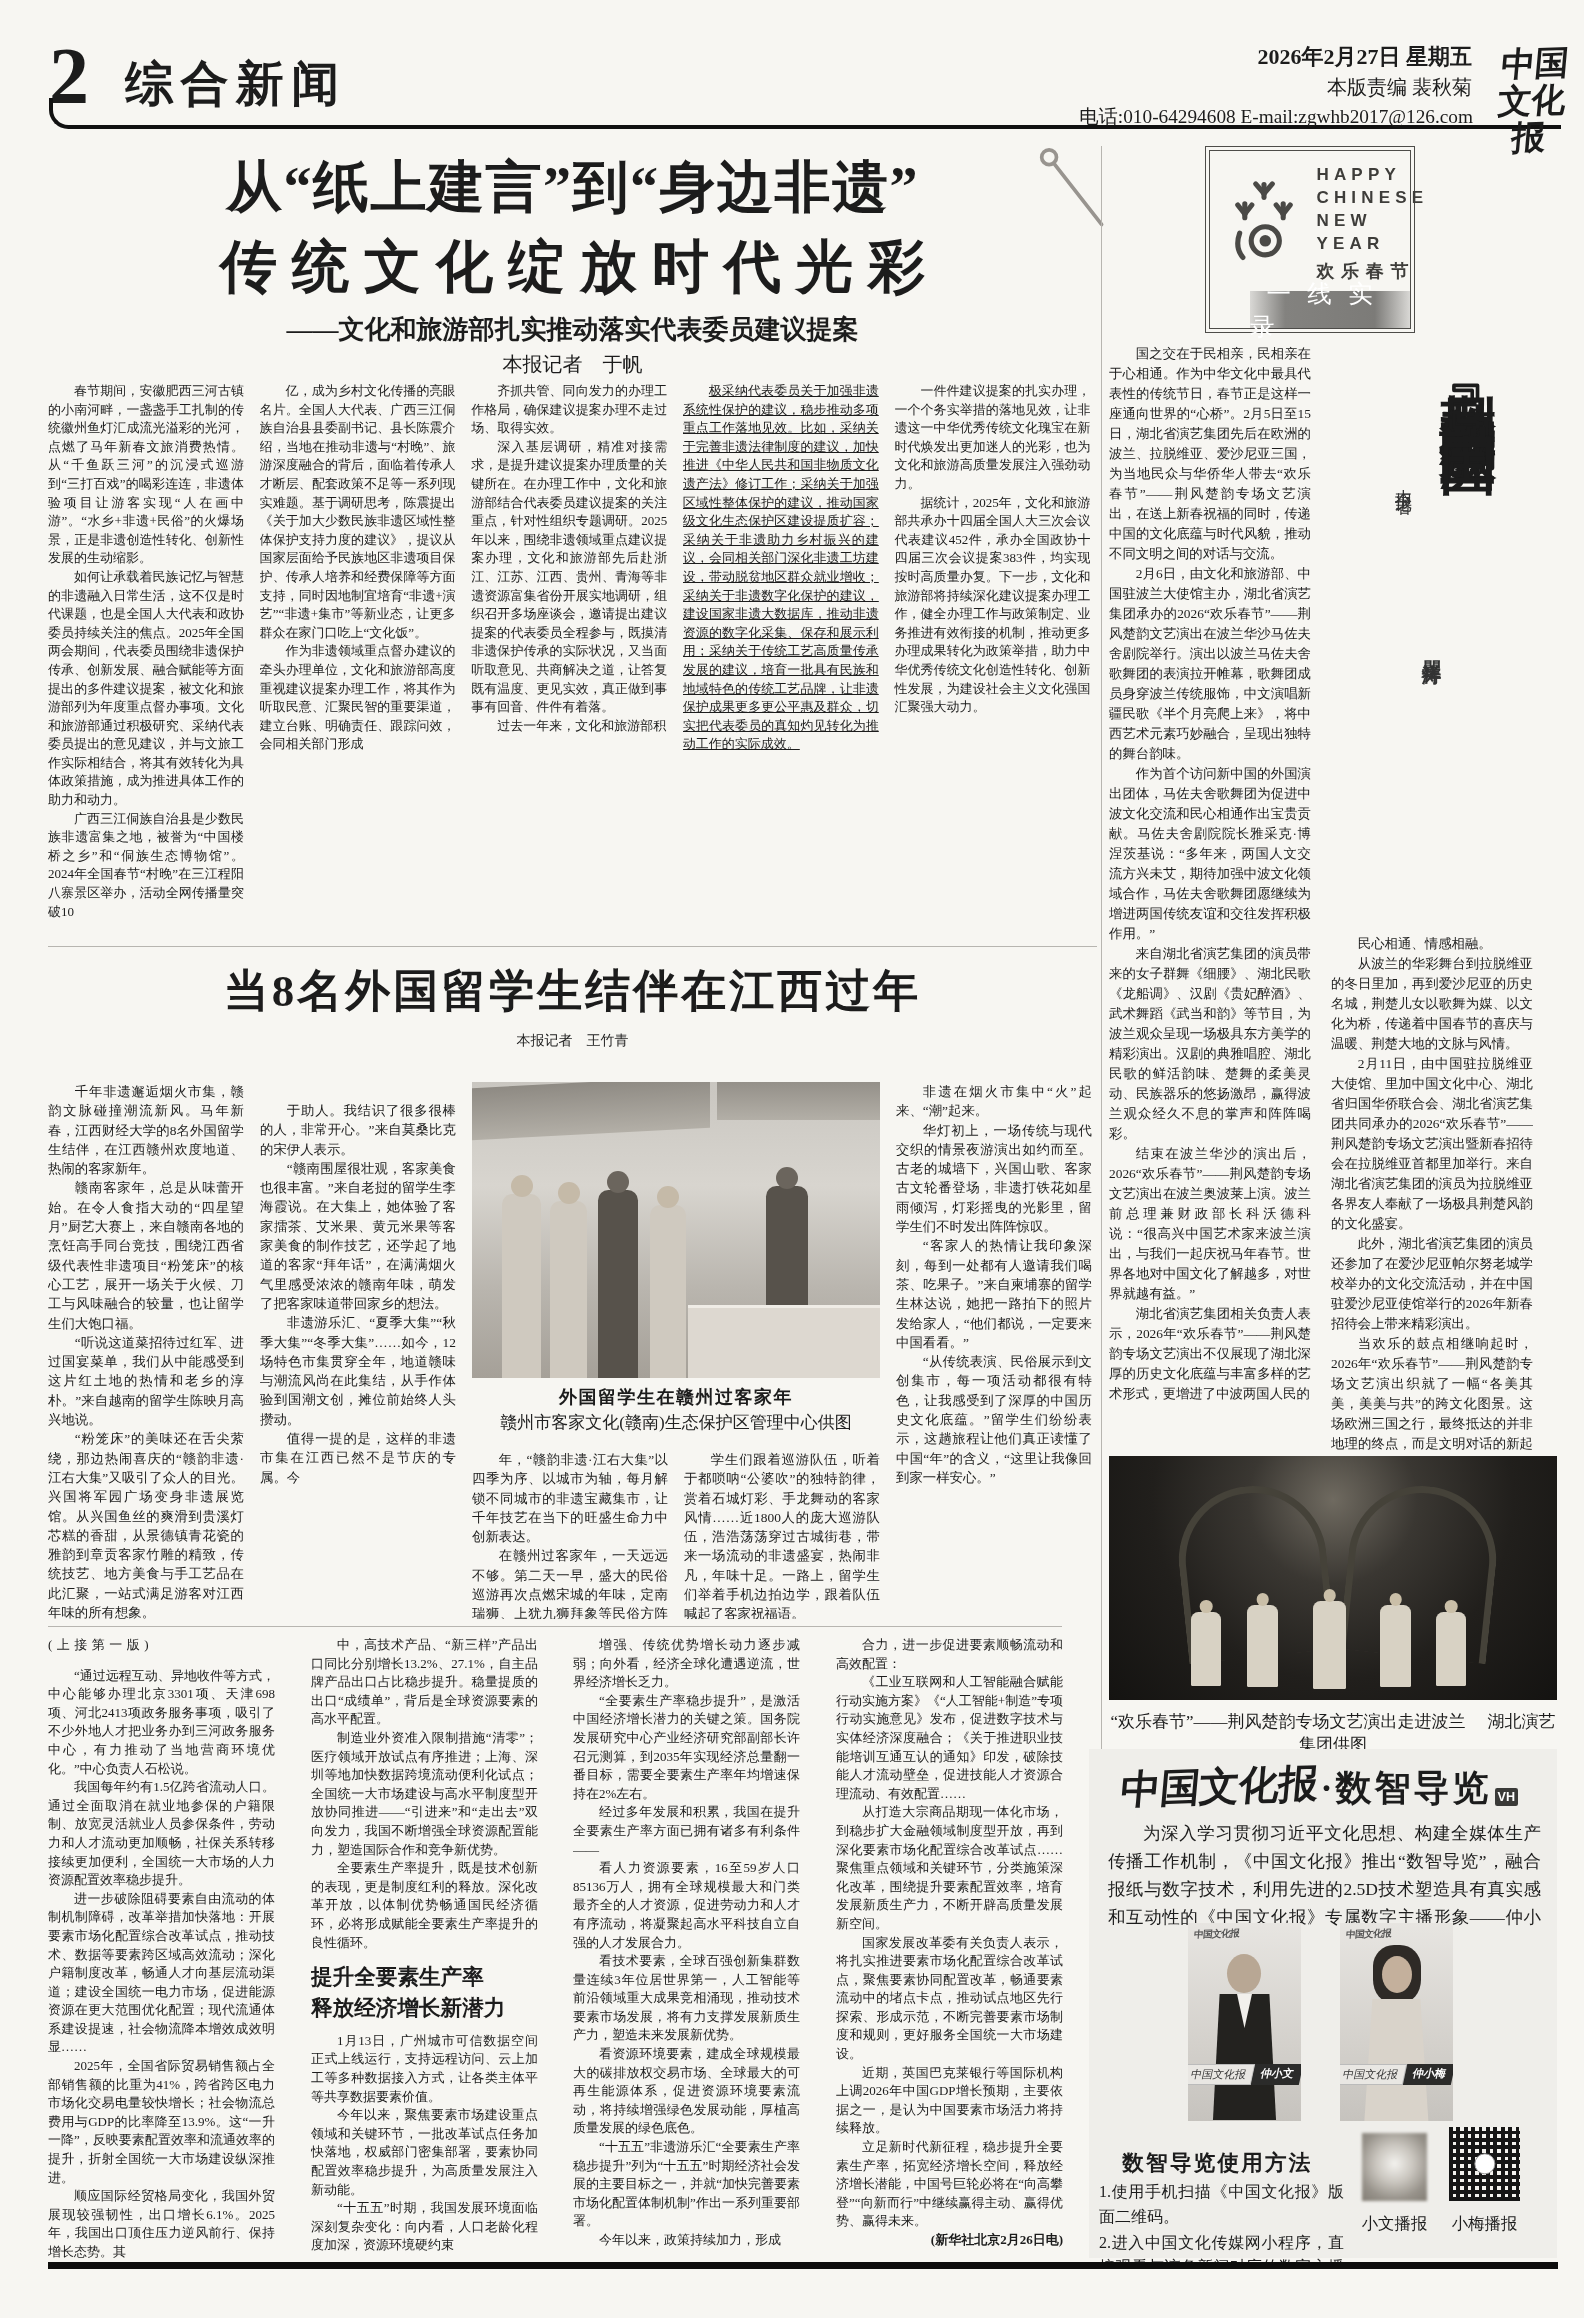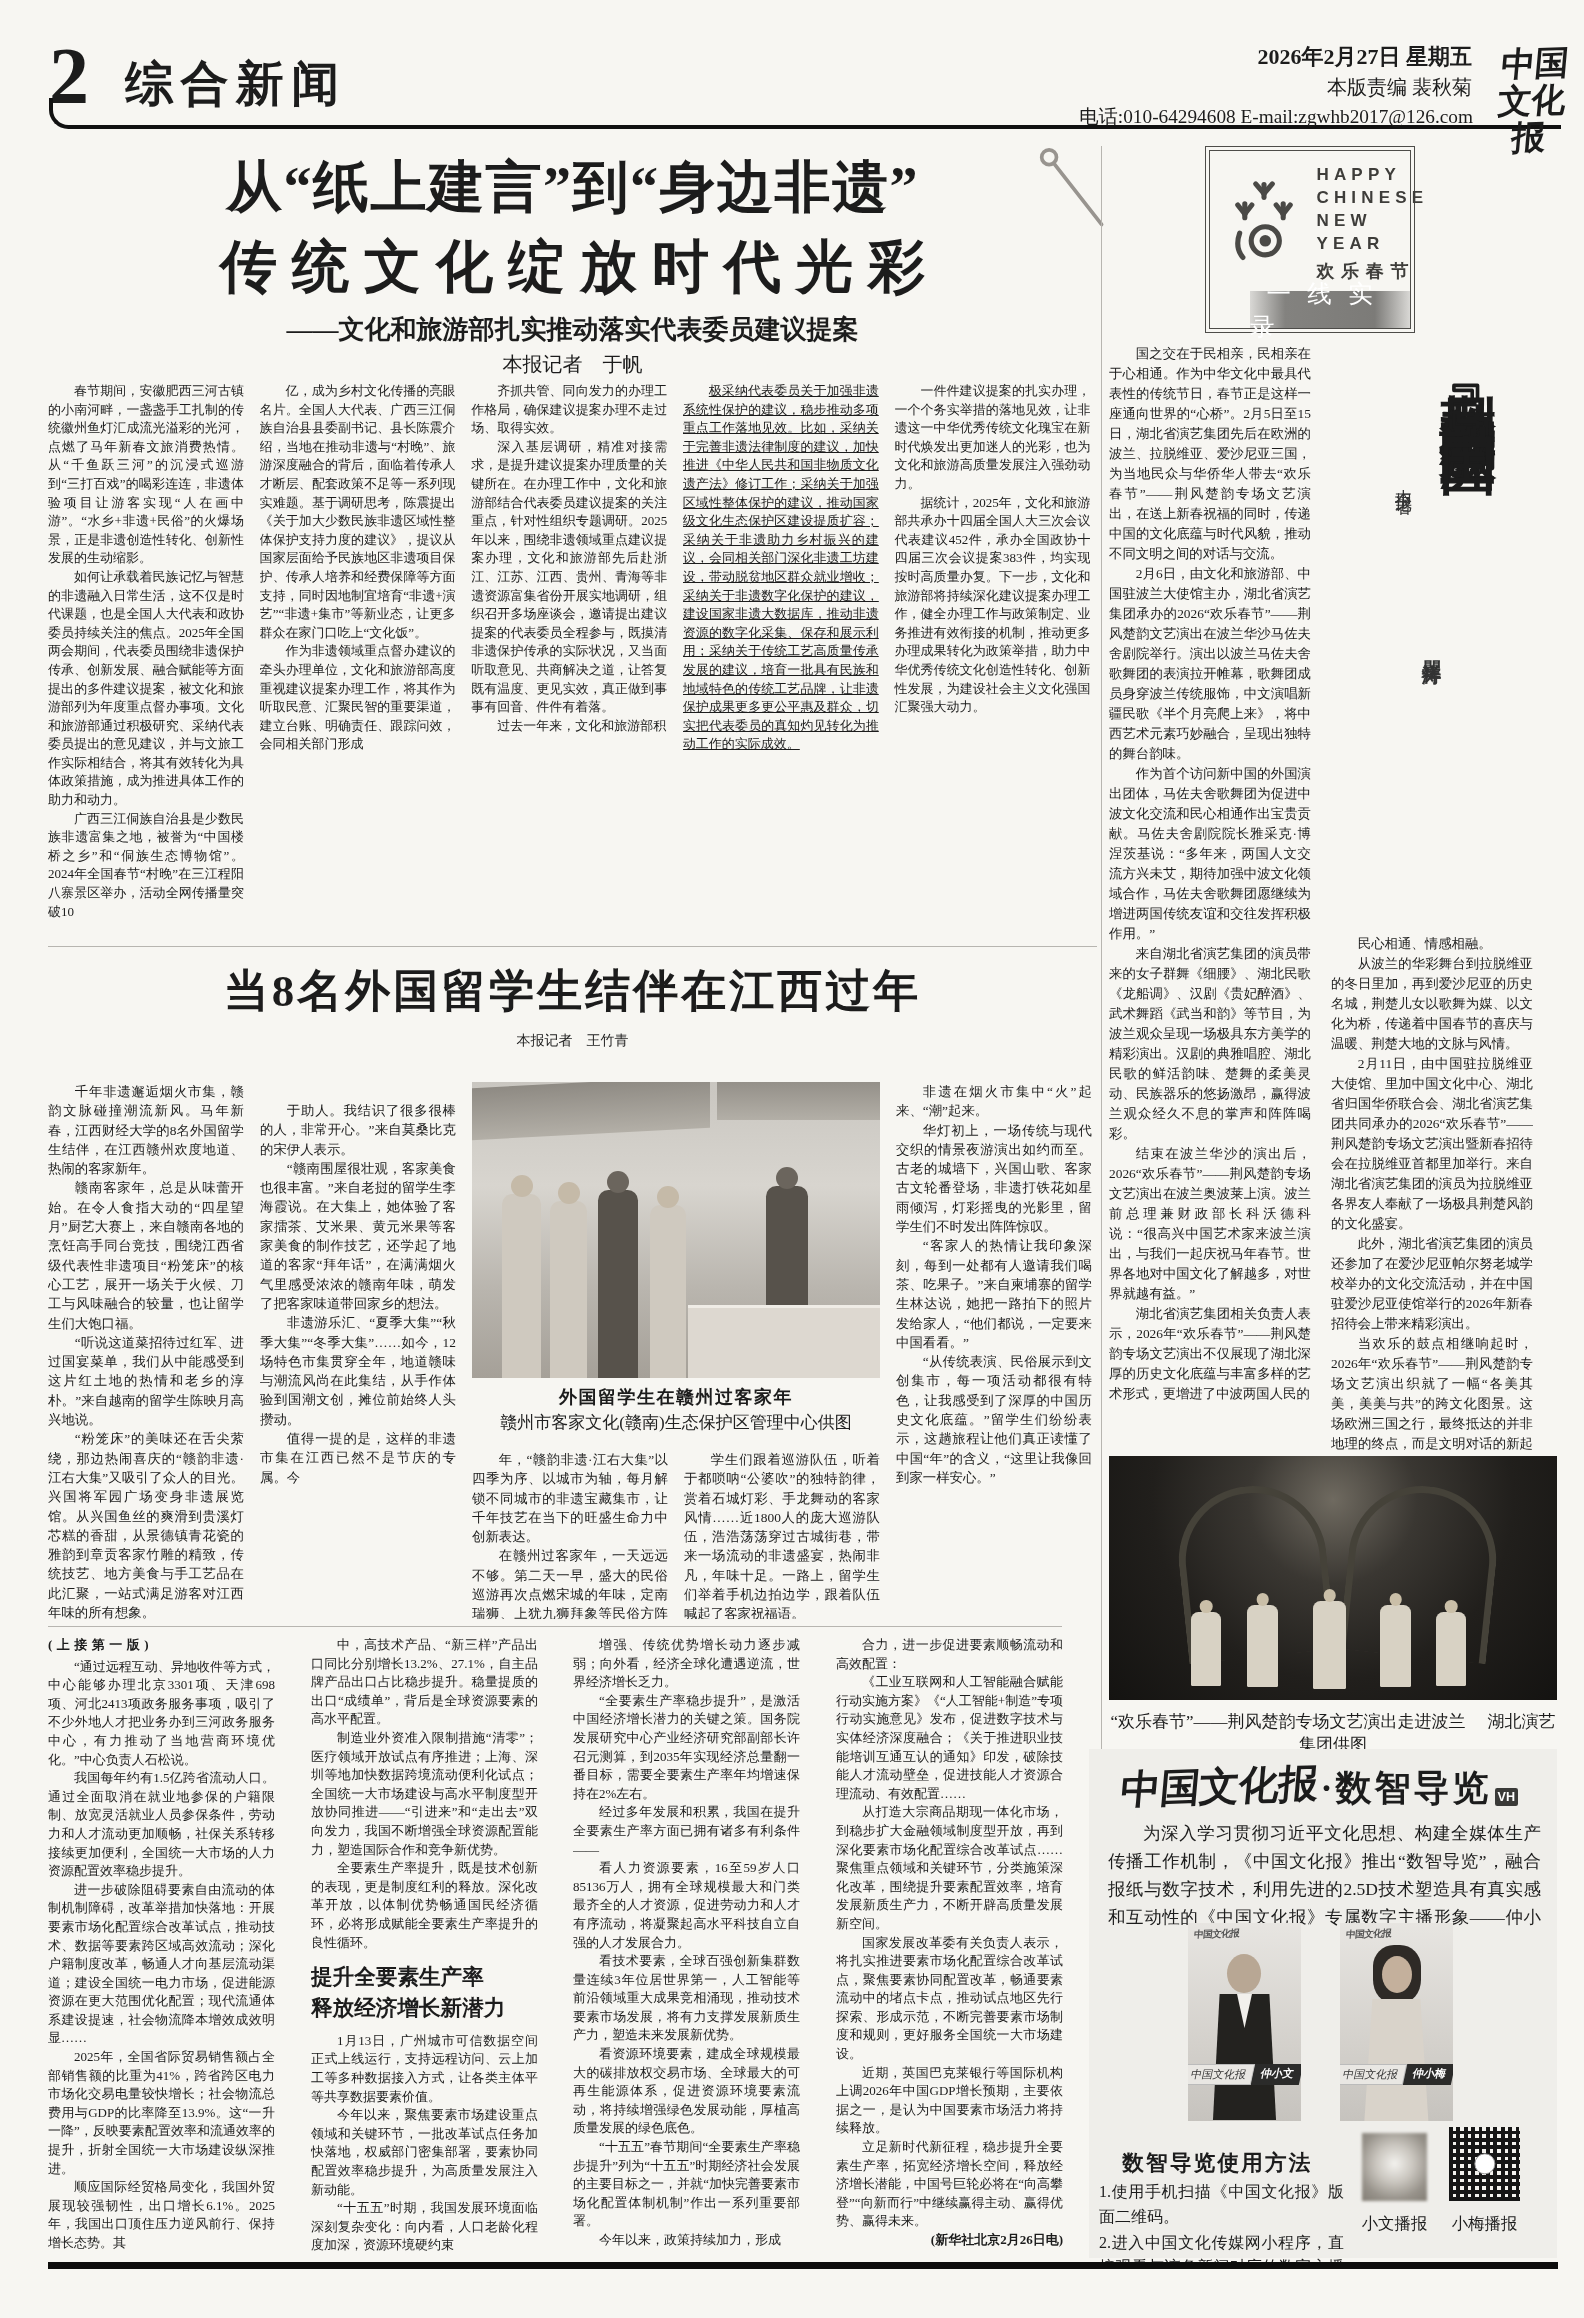--- a/index.html
+++ b/index.html
@@ -164,21 +164,21 @@
   <div class="abs jcol bcol" style="left:896px;top:1082px;width:196px;height:537px;">
       <p>非遗在烟火市集中“火”起来、“潮”起来。</p>
       <p>华灯初上，一场传统与现代交织的情景夜游演出如约而至。古老的城墙下，兴国山歌、客家古文轮番登场，非遗打铁花如星雨倾泻，灯彩摇曳的光影里，留学生们不时发出阵阵惊叹。</p>
       <p>“客家人的热情让我印象深刻，每到一处都有人邀请我们喝茶、吃果子。”来自柬埔寨的留学生林达说，她把一路拍下的照片发给家人，“他们都说，一定要来中国看看。”</p>
       <p>“从传统表演、民俗展示到文创集市，每一项活动都很有特色，让我感受到了深厚的中国历史文化底蕴。”留学生们纷纷表示，这趟旅程让他们真正读懂了中国“年”的含义，“这里让我像回到家一样安心。”</p>
     </div>
 
   <div class="abs rule-thin" style="left:48px;top:1626px;width:1014px;height:0.7px;"></div>
 
   <div class="abs" style="left:48px;top:1636px;width:227px;height:627px;overflow:hidden;">
-    <div class="ccol" style="letter-spacing:4.5px;margin-bottom:3px;font-weight:bold;">(上接第一版)</div>
+    <div class="ccol" style="letter-spacing:4.5px;margin-bottom:12px;">(上接第一版)</div>
     <div class="jcol ccol">
         <p>“通过远程互动、异地收件等方式，中心能够办理北京3301项、天津698项、河北2413项政务服务事项，吸引了不少外地人才把业务办到三河政务服务中心，有力推动了当地营商环境优化。”中心负责人石松说。</p>
         <p>我国每年约有1.5亿跨省流动人口。通过全面取消在就业地参保的户籍限制、放宽灵活就业人员参保条件，劳动力和人才流动更加顺畅，社保关系转移接续更加便利，全国统一大市场的人力资源配置效率稳步提升。</p>
         <p>进一步破除阻碍要素自由流动的体制机制障碍，改革举措加快落地：开展要素市场化配置综合改革试点，推动技术、数据等要素跨区域高效流动；深化户籍制度改革，畅通人才向基层流动渠道；建设全国统一电力市场，促进能源资源在更大范围优化配置；现代流通体系建设提速，社会物流降本增效成效明显……</p>
         <p>2025年，全国省际贸易销售额占全部销售额的比重为41%，跨省跨区电力市场化交易电量较快增长；社会物流总费用与GDP的比率降至13.9%。这“一升一降”，反映要素配置效率和流通效率的提升，折射全国统一大市场建设纵深推进。</p>
         <p>顺应国际经贸格局变化，我国外贸展现较强韧性，出口增长6.1%。2025年，我国出口顶住压力逆风前行、保持增长态势。其</p>
       </div>
   </div>
 
   <div class="abs" style="left:311px;top:1636px;width:227px;height:627px;overflow:hidden;">
@@ -198,21 +198,21 @@
       </div>
   </div>
 
   <div class="abs jcol ccol" style="left:573px;top:1636px;width:227px;height:627px;">
       <p>增强、传统优势增长动力逐步减弱；向外看，经济全球化遭遇逆流，世界经济增长乏力。</p>
       <p>“全要素生产率稳步提升”，是激活中国经济增长潜力的关键之策。国务院发展研究中心产业经济研究部副部长许召元测算，到2035年实现经济总量翻一番目标，需要全要素生产率年均增速保持在2%左右。</p>
       <p>经过多年发展和积累，我国在提升全要素生产率方面已拥有诸多有利条件——</p>
       <p>看人力资源要素，16至59岁人口85136万人，拥有全球规模最大和门类最齐全的人才资源，促进劳动力和人才有序流动，将凝聚起高水平科技自立自强的人才发展合力。</p>
       <p>看技术要素，全球百强创新集群数量连续3年位居世界第一，人工智能等前沿领域重大成果竞相涌现，推动技术要素市场发展，将有力支撑发展新质生产力，塑造未来发展新优势。</p>
       <p>看资源环境要素，建成全球规模最大的碳排放权交易市场、全球最大的可再生能源体系，促进资源环境要素流动，将持续增强绿色发展动能，厚植高质量发展的绿色底色。</p>
-      <p>“十五五”春节期间“全要素生产率稳步提升”列为“十五五”时期经济社会发展的主要目标之一，并就“加快完善要素市场化配置体制机制”作出一系列重要部署。</p>
+      <p>“十五五”非遗游乐汇“全要素生产率稳步提升”列为“十五五”时期经济社会发展的主要目标之一，并就“加快完善要素市场化配置体制机制”作出一系列重要部署。</p>
       <p>今年以来，政策持续加力，形成</p>
     </div>
 
   <div class="abs" style="left:836px;top:1636px;width:227px;height:627px;overflow:hidden;">
     <div class="jcol ccol">
         <p>合力，进一步促进要素顺畅流动和高效配置：</p>
         <p>《工业互联网和人工智能融合赋能行动实施方案》《“人工智能+制造”专项行动实施意见》发布，促进数字技术与实体经济深度融合；《关于推进职业技能培训互通互认的通知》印发，破除技能人才流动壁垒，促进技能人才资源合理流动、有效配置……</p>
         <p>从打造大宗商品期现一体化市场，到稳步扩大金融领域制度型开放，再到深化要素市场化配置综合改革试点……聚焦重点领域和关键环节，分类施策深化改革，围绕提升要素配置效率，培育发展新质生产力，不断开辟高质量发展新空间。</p>
         <p>国家发展改革委有关负责人表示，将扎实推进要素市场化配置综合改革试点，聚焦要素协同配置改革，畅通要素流动中的堵点卡点，推动试点地区先行探索、形成示范，不断完善要素市场制度和规则，更好服务全国统一大市场建设。</p>
         <p>近期，英国巴克莱银行等国际机构上调2026年中国GDP增长预期，主要依据之一，是认为中国要素市场活力将持续释放。</p>

